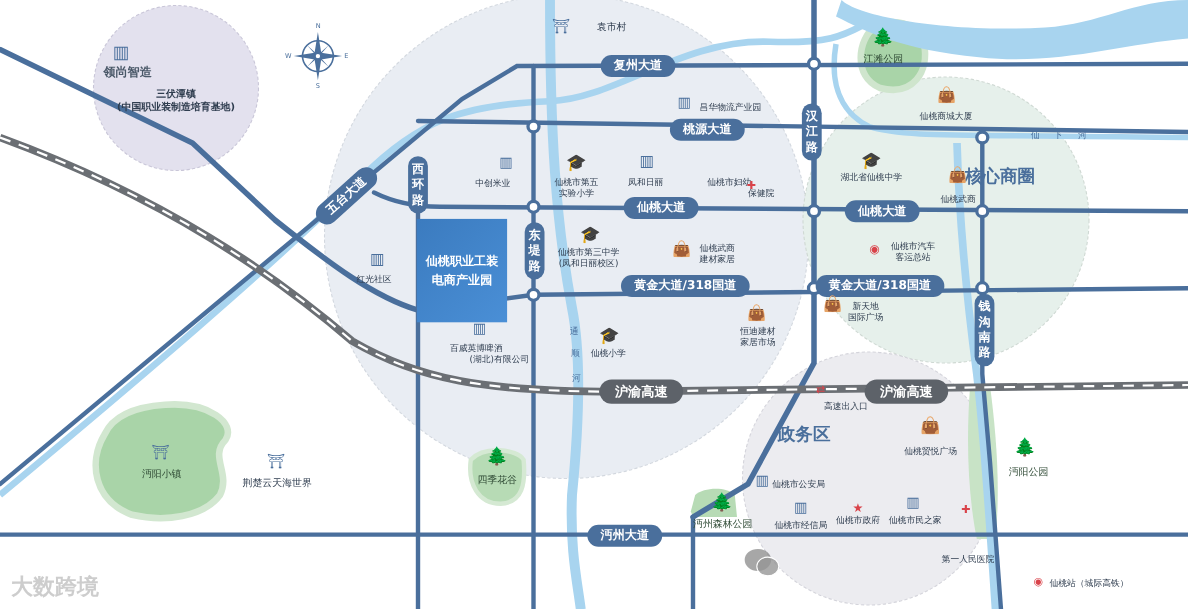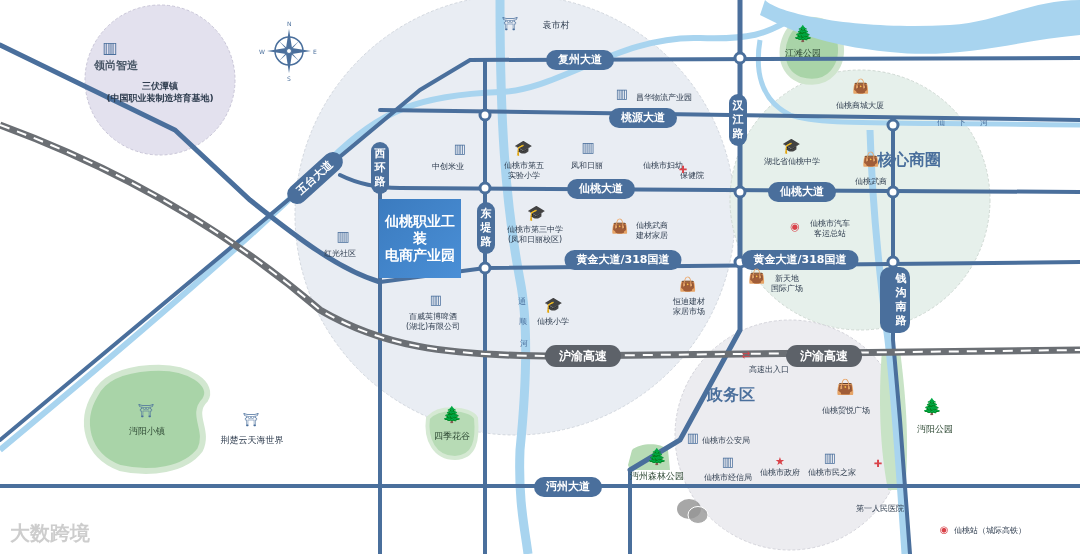--- a/index.html
+++ b/index.html
@@ -7,21 +7,21 @@
   #map { position:relative; width:1080px; height:554px; }
   svg.base { position:absolute; left:0; top:0; }
   .lbl { position:absolute; font-size:9px; color:#2f3d4f; text-align:center; line-height:12px; white-space:nowrap; transform:translateX(-50%); }
   .lbl.sm { font-size:8px; line-height:11px; }
   .pill { position:absolute; background:#4a6f9c; color:#fff; font-size:11px; font-weight:bold; border-radius:11px; padding:2px 12px; line-height:16px; white-space:nowrap; transform:translate(-50%,-50%); }
   .pill.gray { background:#5d6269; font-size:12px; padding:3px 14px; border-radius:13px; }
   .vpill { position:absolute; background:#4a6f9c; color:#fff; font-size:11px; font-weight:bold; border-radius:10px; width:18px; padding:5px 0; text-align:center; line-height:14px; transform:translate(-50%,-50%); word-break:break-all; }
   .district { position:absolute; font-weight:bold; color:#4a6f9c; font-size:16px; white-space:nowrap; }
   .park { position:absolute; font-size:9px; color:#2f4a35; text-align:left; transform:translateX(-50%); white-space:nowrap; }
   .icon { position:absolute; transform:translateX(-50%); }
-  .hub { position:absolute; left:379px; top:199px; width:82px; height:79px; background:linear-gradient(135deg,#3b7bbf,#4a8fd6); color:#fff; font-size:14px; font-weight:bold; text-align:center; display:flex; flex-direction:column; justify-content:center; line-height:17px; }
+  .hub { position:absolute; left:379px; top:199px; width:82px; height:94px; background:linear-gradient(135deg,#3b7bbf,#4a8fd6); color:#fff; font-size:11px; font-weight:bold; text-align:center; display:flex; flex-direction:column; justify-content:center; line-height:17px; }
   .watermark { position:absolute; left:714px; top:495px; font-size:24px; color:rgba(120,120,120,0.55); white-space:nowrap; letter-spacing:2px; }
   .wechat { position:absolute; left:676px; top:498px; }
   .brand { position:absolute; left:10px; top:520px; font-size:20px; color:rgba(200,200,200,0.9); font-weight:bold; white-space:nowrap; }
   .river-lbl { position:absolute; font-size:8px; color:#4a6f9c; }
   .compass-lbl { position:absolute; font-size:6px; color:#4a6f9c; }
 </style>
 </head>
 <body>
 
 <div id="map">
@@ -103,21 +103,21 @@
 <span class="pill" style="left:601px;top:189px;">仙桃大道</span>
 <span class="pill" style="left:802px;top:192px;">仙桃大道</span>
 <span class="pill" style="left:623px;top:260px;">黄金大道/318国道</span>
 <span class="pill" style="left:800px;top:260px;">黄金大道/318国道</span>
 <span class="pill gray" style="left:583px;top:356px;">沪渝高速</span>
 <span class="pill gray" style="left:824px;top:356px;">沪渝高速</span>
 <span class="pill" style="left:568px;top:487px;">沔州大道</span>
 <span class="vpill" style="left:738px;top:120px;">汉江路</span>
 <span class="vpill" style="left:380px;top:168px;">西环路</span>
 <span class="vpill" style="left:486px;top:228px;">东堤路</span>
-<span class="vpill" style="left:895px;top:300px;padding-left:12px;">钱沟南路</span>
+<span class="vpill" style="left:895px;top:300px;">钱沟南路</span>
 <span class="pill" style="left:315px;top:178px;transform:translate(-50%,-50%) rotate(-42deg);">五台大道</span>
 
 <span class="river-lbl" style="left:518px;top:296px;">通</span>
 <span class="river-lbl" style="left:519px;top:316px;">顺</span>
 <span class="river-lbl" style="left:520px;top:338px;">河</span>
 <span class="river-lbl" style="left:937px;top:117px;">仙</span>
 <span class="river-lbl" style="left:958px;top:117px;">下</span>
 <span class="river-lbl" style="left:980px;top:117px;">河</span>
 
 <span class="district" style="left:877px;top:150px;">核心商圈</span>
@@ -154,21 +154,21 @@
 <span class="icon" style="left:537px;top:204px;color:#e39a53;font-size:15px;">🎓</span>
 <span class="lbl sm" style="left:535px;top:224px;">仙桃市第三中学</span>
 <span class="lbl sm" style="left:535px;top:234px;">(凤和日丽校区)</span>
 
 <span class="icon" style="left:620px;top:218px;color:#7a67b5;font-size:14px;">👜</span>
 <span class="lbl sm" style="left:652px;top:220px;">仙桃武商</span>
 <span class="lbl sm" style="left:652px;top:230px;">建材家居</span>
 
 <span class="icon" style="left:436px;top:292px;color:#4a6f9c;font-size:13px;">▥</span>
 <span class="lbl sm" style="left:433px;top:311px;">百威英博啤酒</span>
-<span class="lbl sm" style="left:433px;top:321px;text-align:right;">(湖北)有限公司</span>
+<span class="lbl sm" style="left:454px;top:321px;text-align:right;">(湖北)有限公司</span>
 
 <span class="icon" style="left:554px;top:296px;color:#e39a53;font-size:15px;">🎓</span>
 <span class="lbl sm" style="left:553px;top:316px;">仙桃小学</span>
 
 <span class="icon" style="left:688px;top:276px;color:#7a67b5;font-size:14px;">👜</span>
 <span class="lbl sm" style="left:689px;top:296px;">恒迪建材</span>
 <span class="lbl sm" style="left:689px;top:306px;">家居市场</span>
 
 <span class="icon" style="left:803px;top:24px;color:#2b8a4a;font-size:16px;">🌲</span>
 <span class="park" style="left:803px;top:47px;">江滩公园</span>

